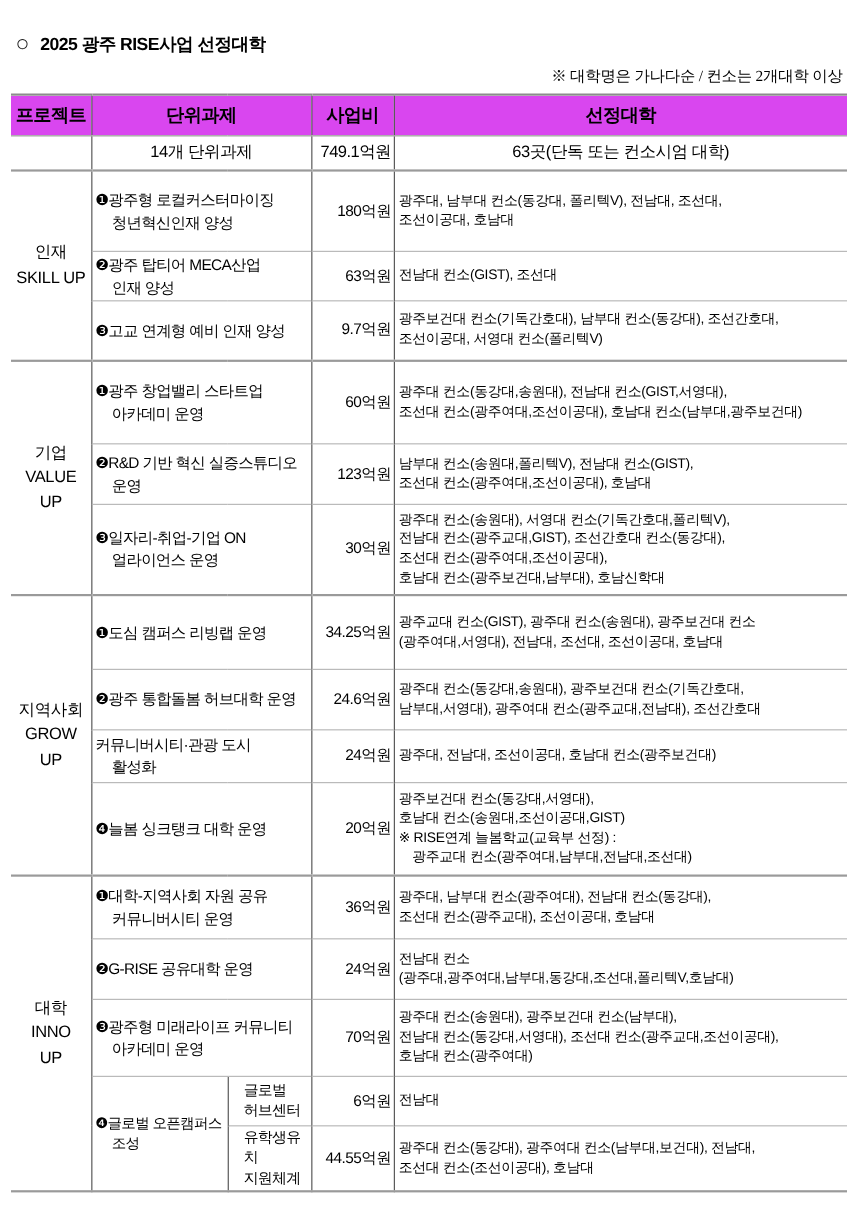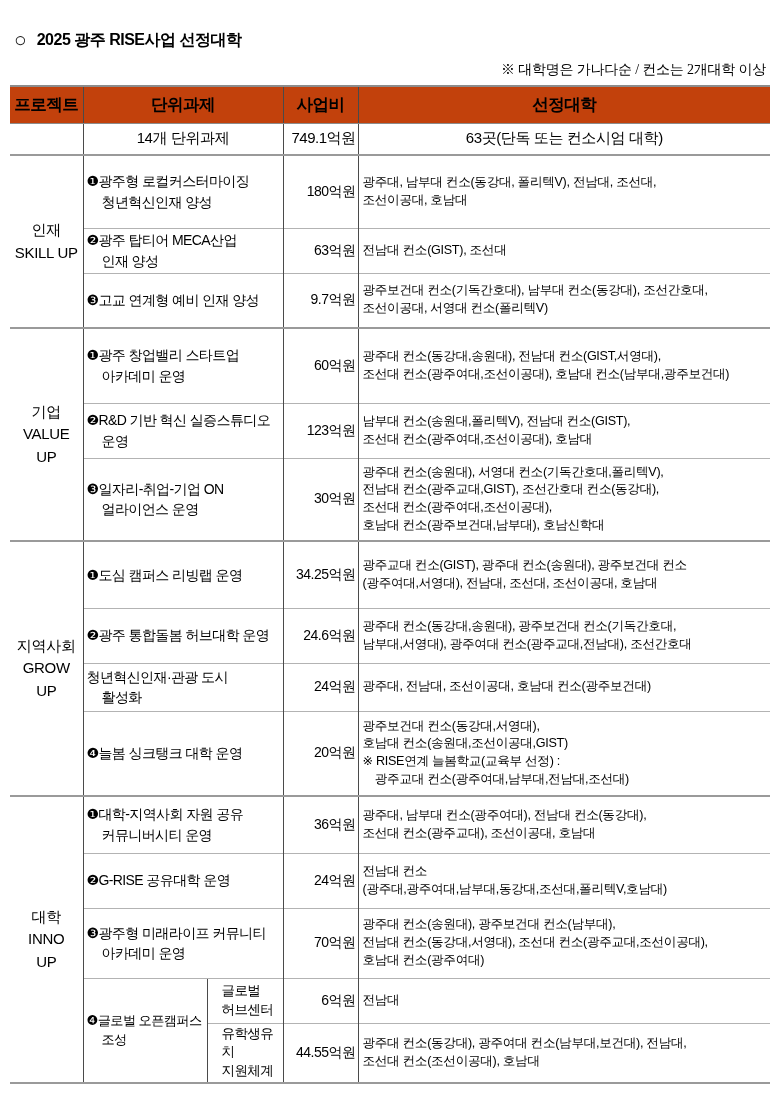--- a/index.html
+++ b/index.html
@@ -35,21 +35,21 @@
   col.c-sub{width:76px;}
   col.c-budget{width:75px;}
   col.c-univ{width:412px;}
   td,th{
     vertical-align:middle;overflow:hidden;
     border-left:1px solid #4a4a4a;
     padding:1px 2px;
   }
   .no-left{border-left:none !important;}
   thead th{
-    background:#c2410c;
+    background:#d946ef;
     border-top:2px solid #8c8c8c;
     border-bottom:1px solid #8c8c8c;
     font-size:16.5px;font-weight:800;letter-spacing:-0.5px;
     text-align:center;
   }
   tbody.summary td{font-size:15px;}
   tbody.section tr:first-child td{border-top:2px solid #9a9a9a;}
   tbody.section tr + tr td{border-top:1px solid #b3b3b3;}
   .cell-project{
     text-align:center;white-space:pre-line;
@@ -175,21 +175,21 @@
       <td class="cell-univ">광주교대 컨소(GIST), 광주대 컨소(송원대), 광주보건대 컨소
 (광주여대,서영대), 전남대, 조선대, 조선이공대, 호남대</td>
     </tr>
     <tr style="height:55px;">
       <td colspan="2" class="cell-task">❷광주 통합돌봄 허브대학 운영</td>
       <td class="cell-budget">24.6억원</td>
       <td class="cell-univ">광주대 컨소(동강대,송원대), 광주보건대 컨소(기독간호대,
 남부대,서영대), 광주여대 컨소(광주교대,전남대), 조선간호대</td>
     </tr>
     <tr style="height:48px;">
-      <td colspan="2" class="cell-task">청년혁신인재·관광 도시
+      <td colspan="2" class="cell-task">커뮤니버시티·관광 도시
 활성화</td>
       <td class="cell-budget">24억원</td>
       <td class="cell-univ">광주대, 전남대, 조선이공대, 호남대 컨소(광주보건대)</td>
     </tr>
     <tr style="height:85px;">
       <td colspan="2" class="cell-task">❹늘봄 싱크탱크 대학 운영</td>
       <td class="cell-budget">20억원</td>
       <td class="cell-univ">광주보건대 컨소(동강대,서영대),
 호남대 컨소(송원대,조선이공대,GIST)
 ※ RISE연계 늘봄학교(교육부 선정) :

